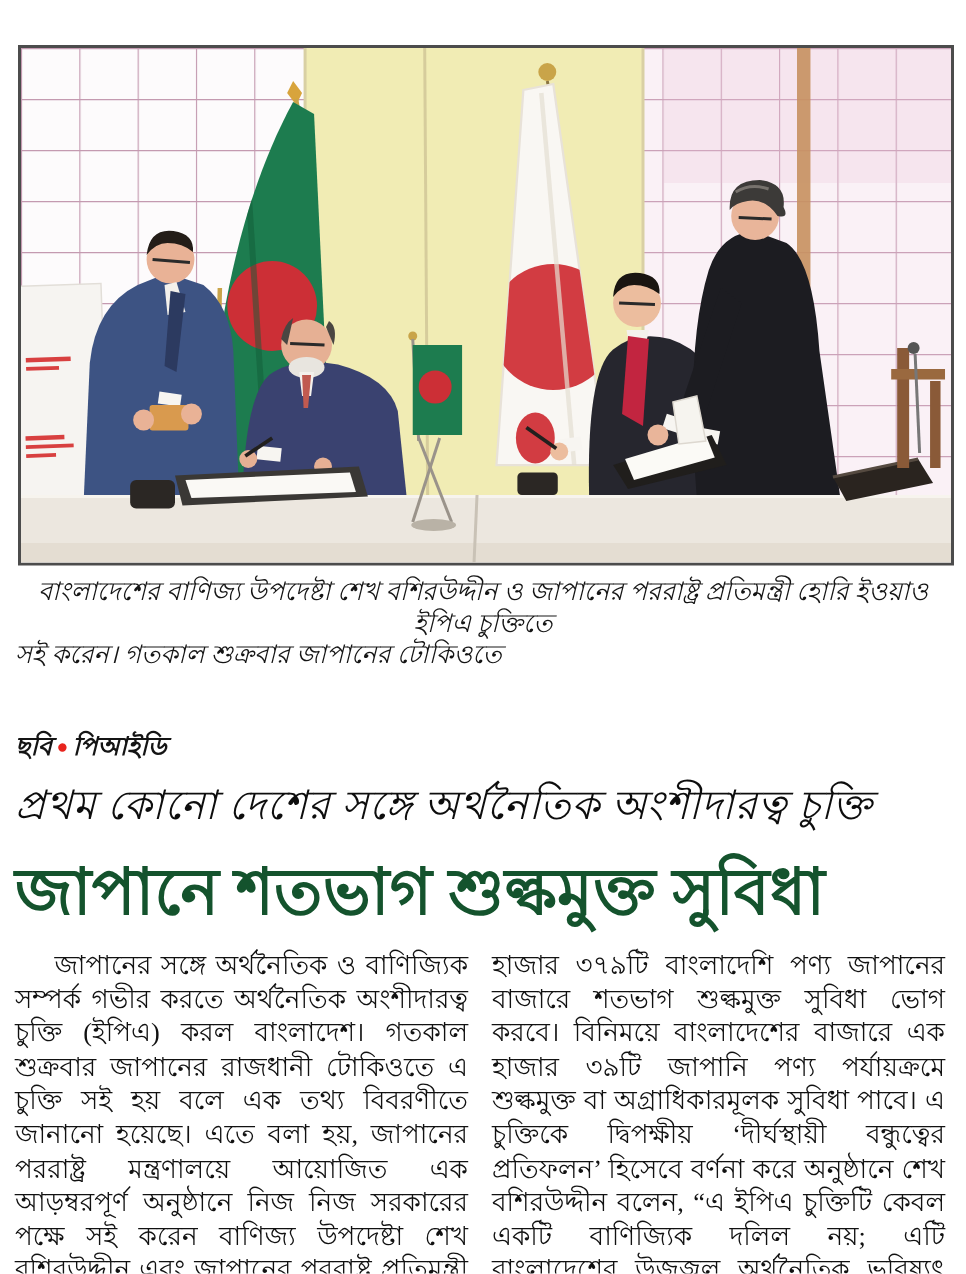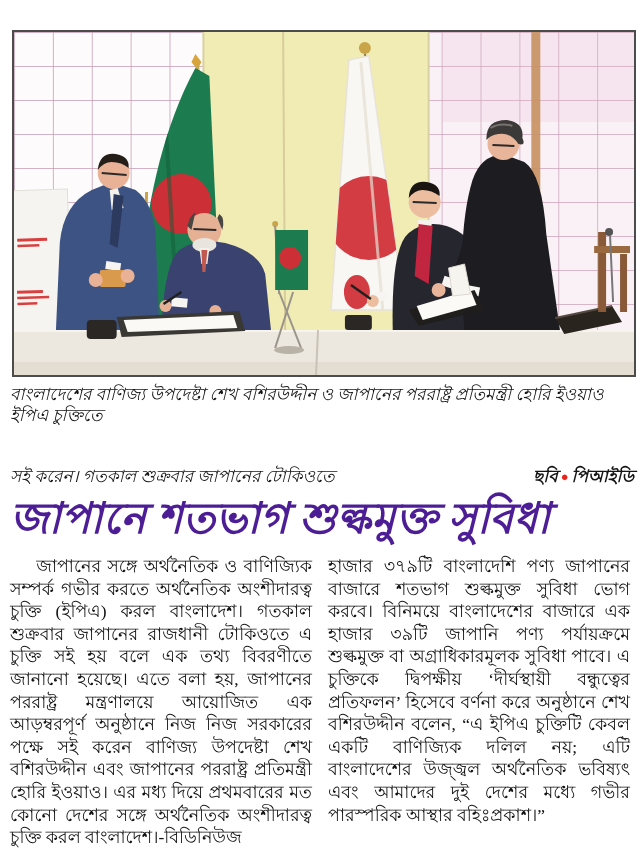--- a/index.html
+++ b/index.html
@@ -9,31 +9,31 @@
     position:relative;
   }
   .page{width:644px;height:849px;position:relative;padding:0 10px;box-sizing:border-box;}
   
   .photo-wrap{
     margin:30px 0 6px 2px;width:620px;height:343px;
     border:2px solid #4c4c4c;box-sizing:content-box;background:#fdfbfc;
   }
   .photo-wrap svg{display:block;width:100%;height:100%;}
   
-  .caption{width:624px;margin:7px 0 0 0;font-style:italic;font-size:17px;line-height:21px;color:#141414;}
-  .cap-row2{display:flex;justify-content:space-between;align-items:baseline;}
+  .caption{width:624px;margin:7px 0 0 0;font-style:italic;font-size:17px;line-height:21px;color:#141414;text-align:center;}
+  .cap-row2{display:flex;justify-content:space-between;align-items:baseline;flex-direction:column;}
   .credit{white-space:nowrap;font-weight:bold;margin-top:40px;}
   .dot{font-style:normal;font-size:13px;vertical-align:1px;padding:0 3px;}
   .dot.red{color:#e8241e;}
   
   .kicker{
     margin:12px 0 0 0;font-weight:400;font-style:italic;
     font-size:27px;line-height:34px;color:#0d0d0d;letter-spacing:0.5px;
   }
-  .headline{margin:6px 0 10px 0;font-weight:700;color:#4c1d95;font-style:italic;}
+  .headline{margin:16px 0 10px 0;font-weight:700;color:#14532d;}
   .hl-line{display:block;font-size:43px;line-height:52px;letter-spacing:0.2px;}
   
   .body-cols{display:flex;gap:16px;margin-top:8px;}
   .col{width:302px;font-size:17.5px;line-height:22.6px;text-align:justify;}
   .col p{margin:0;}
   .col p.indent{text-indent:1.5em;}
 </style>
 </head>
 <body>
 
@@ -194,20 +194,21 @@
   </figure>
 
   <div class="caption">
     <div>বাংলাদেশের বাণিজ্য উপদেষ্টা শেখ বশিরউদ্দীন ও জাপানের পররাষ্ট্র প্রতিমন্ত্রী হোরি ইওয়াও ইপিএ চুক্তিতে</div>
     <div class="cap-row2">
       <span>সই করেন। গতকাল শুক্রবার জাপানের টোকিওতে</span>
       <span class="credit"><span>ছবি</span><span class="dot red">●</span><span>পিআইডি</span></span>
     </div>
   </div>
 
+  <h2 class="kicker">প্রথম কোনো দেশের সঙ্গে অর্থনৈতিক অংশীদারত্ব চুক্তি</h2>
 
   <h1 class="headline">
     <span class="hl-line">জাপানে শতভাগ শুল্কমুক্ত সুবিধা</span>
   </h1>
 
   <div class="body-cols">
     <div class="col">
       <p class="indent">জাপানের সঙ্গে অর্থনৈতিক ও বাণিজ্যিক সম্পর্ক গভীর করতে অর্থনৈতিক অংশীদারত্ব চুক্তি (ইপিএ) করল বাংলাদেশ। গতকাল শুক্রবার জাপানের রাজধানী টোকিওতে এ চুক্তি সই হয় বলে এক তথ্য বিবরণীতে জানানো হয়েছে। এতে বলা হয়, জাপানের পররাষ্ট্র মন্ত্রণালয়ে আয়োজিত এক আড়ম্বরপূর্ণ অনুষ্ঠানে নিজ নিজ সরকারের পক্ষে সই করেন বাণিজ্য উপদেষ্টা শেখ বশিরউদ্দীন এবং জাপানের পররাষ্ট্র প্রতিমন্ত্রী হোরি ইওয়াও। এর মধ্য দিয়ে প্রথমবারের মত কোনো দেশের সঙ্গে অর্থনৈতিক অংশীদারত্ব চুক্তি করল বাংলাদেশ।-বিডিনিউজ</p>
 
     </div>

